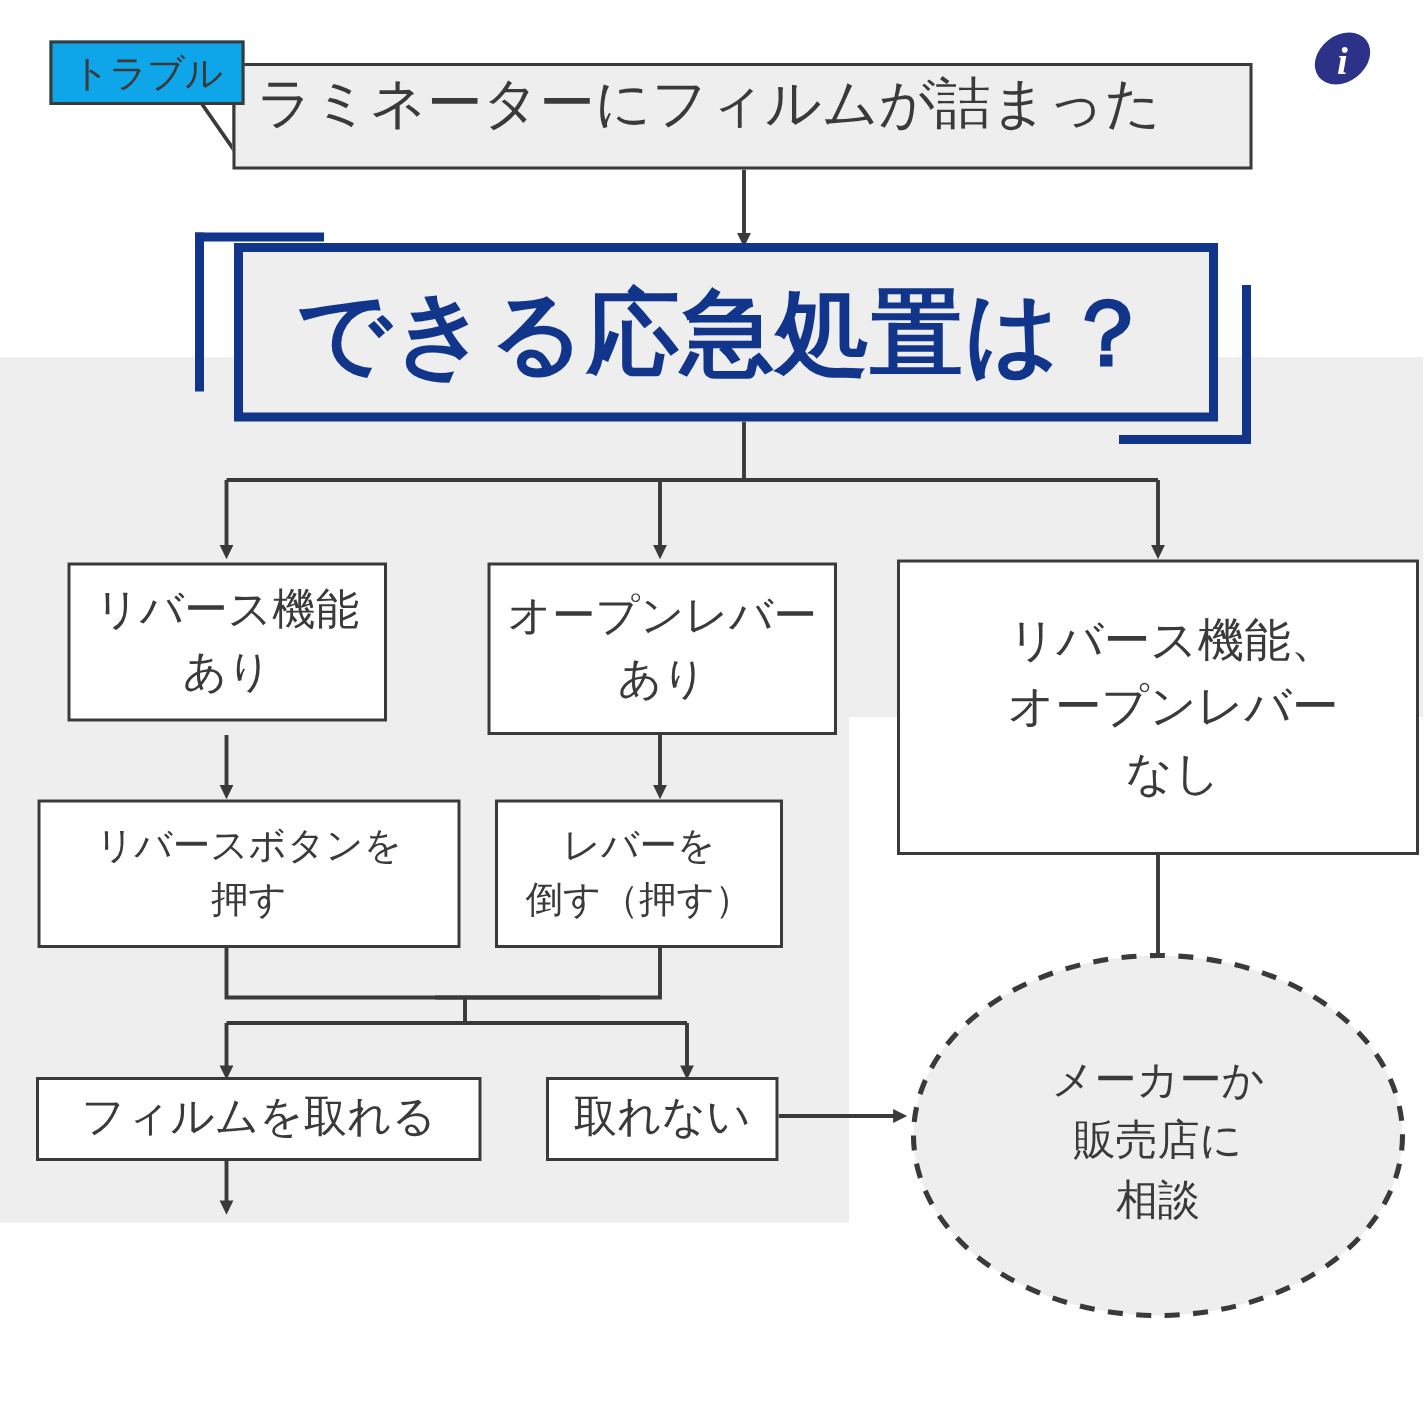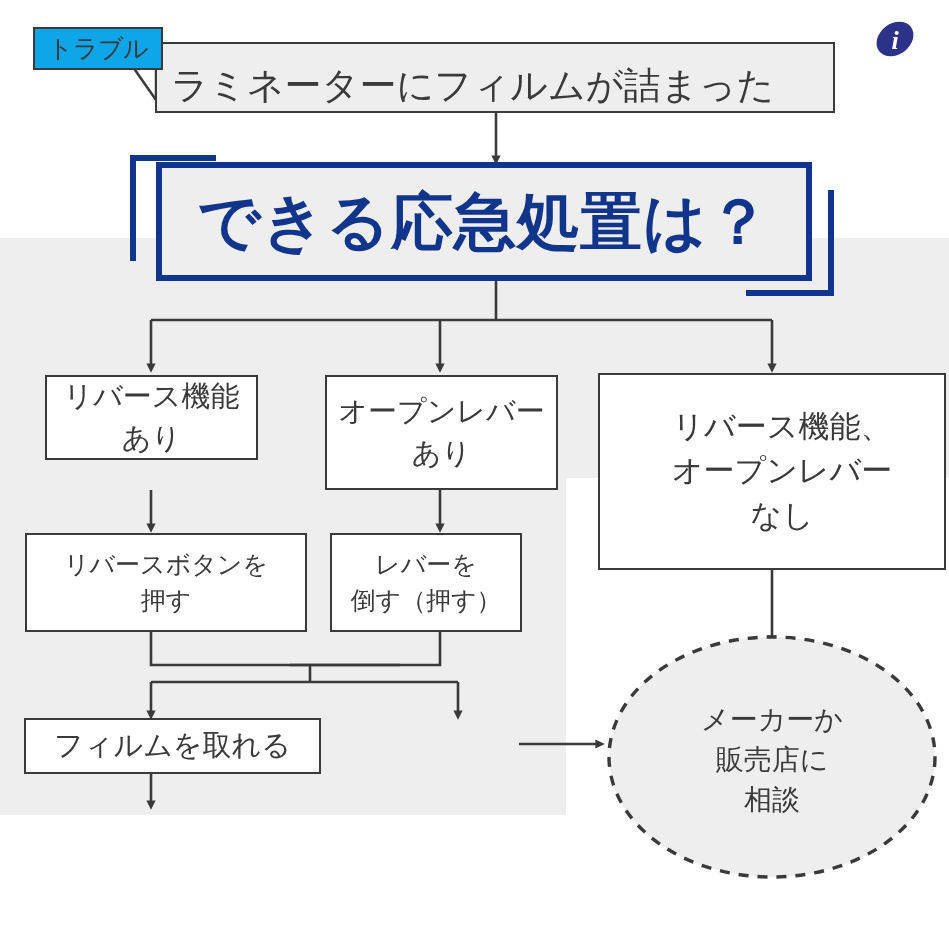--- a/index.html
+++ b/index.html
@@ -39,21 +39,21 @@
     z-index: 6;
   }
 
   
   .titlebox {
     position: absolute;
     box-sizing: border-box;
     background: #eeeeee;
     border: 2.5px solid #3a3a3a;
     display: flex;
-    align-items: flex-end;
+    align-items: flex-start;
     justify-content: flex-start;
     padding-left: 14px;
     color: #3a3a3a;
     font-size: 37px;
     letter-spacing: 0px;
     z-index: 4;
   }
 
   
   .qbox {
@@ -183,21 +183,21 @@
   <div class="titlebox" style="left:155px; top:42px; width:680px; height:71px;">
     <span>ラミネーターにフィルムが詰まった</span>
   </div>
 
   <div class="bracket bracket-tl" style="left:130px; top:155px; width:80px; height:100px;"></div>
   <div class="bracket bracket-br" style="left:746px; top:190px; width:82px; height:100px;"></div>
   <div class="qbox" style="left:156px; top:162px; width:656px; height:119px;">
     <span>できる応急処置は？</span>
   </div>
 
-  <div class="box md" style="left:45px; top:375px; width:213px; height:85px;">
+  <div class="box md" style="left:45px; top:375px; width:213px; height:106px;">
     <span>リバース機能
 あり</span>
   </div>
 
   <div class="box md" style="left:325px; top:375px; width:233px; height:115px;">
     <span>オープンレバー
 あり</span>
   </div>
 
   <div class="box lg" style="left:598px; top:373px; width:348px; height:197px;">
@@ -213,20 +213,23 @@
 
   <div class="box sm" style="left:25px; top:533px; width:282px; height:99px;">
     <span>リバースボタンを
 押す</span>
   </div>
 
   <div class="box md" style="left:24px; top:718px; width:297px; height:56px;">
     <span>フィルムを取れる</span>
   </div>
 
+  <div class="box md" style="left:364px; top:718px; width:155px; height:56px;">
+    <span>取れない</span>
+  </div>
 
 
   <div class="ellipse-label" style="left:632px; top:690px; width:280px; height:140px;">
     <span>メーカーか
 販売店に
 相談</span>
   </div>
 
 </div>
 

